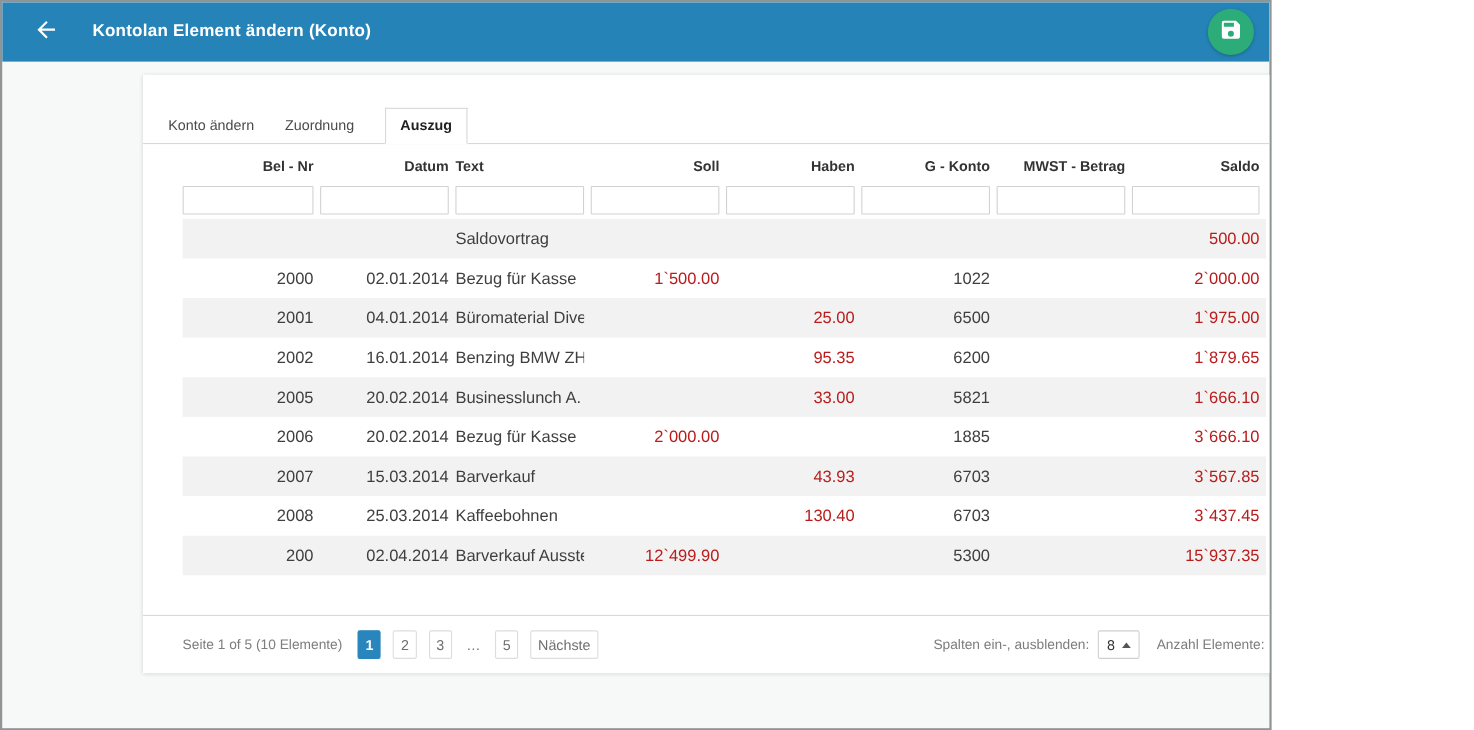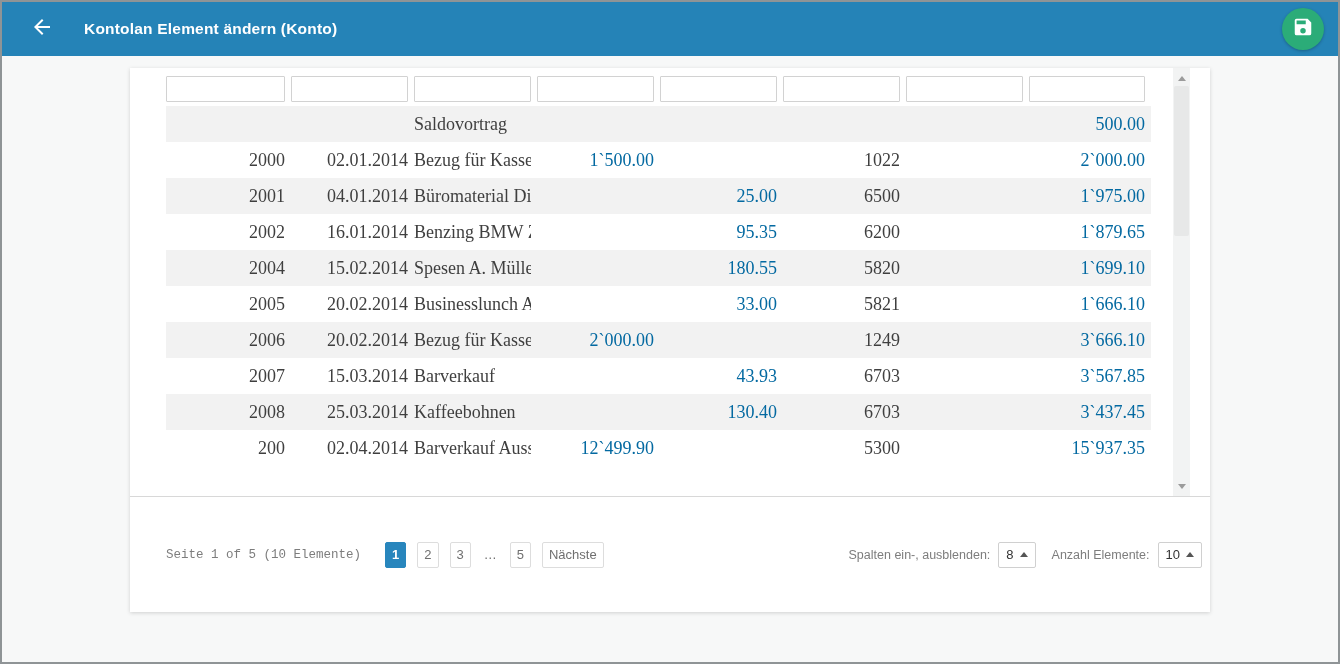--- a/index.html
+++ b/index.html
@@ -1,19 +1,19 @@
 <!DOCTYPE html>
 <html><head>
 <meta charset="utf-8">
 <style>
   * { margin:0; padding:0; box-sizing:border-box; }
   html,body { width:1340px; height:664px; }
   body { font-family:"Liberation Sans","DejaVu Sans",sans-serif; }
   .page {
-    position:relative; width:1340px; height:664px;
+    position:relative; width:1156px; height:664px;
     background:#f7f8f8; border:2px solid #8f9496; overflow:hidden;
   }
   
   .appbar {
     height:54px; background:#2583b7; display:flex; align-items:center;
     padding:0 14px 0 24px; color:#fff;
   }
   .back-btn { width:32px; height:32px; display:flex; align-items:center; justify-content:center; cursor:pointer; }
   .appbar-title { font-size:15.5px; font-weight:bold; margin-left:26px; letter-spacing:.2px; }
   .save-btn {
@@ -46,41 +46,41 @@
     grid-template-columns:119px 117px 117px 117px 117px 117px 117px 116px;
     align-items:center;
   }
   .thead { height:30px; }
   .thead .hcell { font-size:13px; font-weight:bold; color:#333; }
   .filter-row { height:34px; }
   .filter-row input {
     width:100%; height:26px; border:1px solid #d2d2d2; border-radius:1px;
     outline:none; font:13px "Liberation Sans",sans-serif; padding:0 5px; background:#fff;
   }
-  .trow { height:36px; font-size:18px; color:#3f3f3f;font-family:Liberation Serif, serif; }
+  .trow { height:36px; font-size:15px; color:#3f3f3f; }
   .rows .trow:nth-child(odd) { background:#f2f2f2; }
   .cell { overflow:hidden; white-space:nowrap; }
   .r { text-align:right; }
   .l { text-align:left; }
-  .amt { color:#0369a1; }
+  .amt { color:#b91c1c; }
   
   .vscroll {
     position:absolute; top:0; bottom:0; right:20px; width:17px; background:#f2f3f3;
   }
   .sb-arrow { position:absolute; left:0; width:17px; height:16px; display:flex; align-items:center; justify-content:center; cursor:pointer; }
   .sb-up { top:2px; } .sb-down { bottom:2px; }
   .tri-up { width:0; height:0; border-left:4px solid transparent; border-right:4px solid transparent; border-bottom:5px solid #9b9b9b; }
   .tri-down { width:0; height:0; border-left:4px solid transparent; border-right:4px solid transparent; border-top:5px solid #9b9b9b; }
   .sb-thumb { position:absolute; left:1px; top:18px; width:15px; height:150px; background:#e7e8e8; border-radius:2px; cursor:pointer; }
   
   .pager {
     flex:1; border-top:1px solid #d8d8d8; display:flex; align-items:center;
     padding:0 8px 0 36px; font-size:12.5px; color:#7d7d7d;
   }
-  .pager-summary { margin-right:24px;font-family:Liberation Mono, monospace; }
+  .pager-summary { margin-right:14px; }
   .pbtn {
     min-width:21px; height:26px; padding:0 6px; margin-right:11px;
     border:1px solid #ddd; border-radius:2px; background:#fff; color:#6f6f6f;
     font-size:13px; display:flex; align-items:center; justify-content:center; cursor:pointer;
   }
   .pbtn.active { background:#2886bd; border-color:#2886bd; color:#fff; font-weight:bold; }
   .pellipsis { margin:0 13px 0 2px; color:#6f6f6f; font-size:13px; }
   .pager-right { margin-left:auto; display:flex; align-items:center; }
   .pager-right .lbl { margin-right:8px;text-align:center; }
   .ddl {
@@ -109,23 +109,38 @@
       <span>
         <svg viewBox="0 0 24 24" width="22" height="22" fill="#fff">
             <path d="M17 3H5a2 2 0 0 0-2 2v14a2 2 0 0 0 2 2h14a2 2 0 0 0 2-2V7l-4-4zm-5 16a3 3 0 1 1 0-6 3 3 0 0 1 0 6zm3-10H5V5h10v4z"></path>
           </svg>
       </span>
     </div>
   </div>
 
   <div class="card">
 
+    <div class="tabbar">
+      <div class="tab">Konto ändern</div>
+      <div class="tab">Zuordnung</div>
+      <div class="tab active">Auszug</div>
+    </div>
 
     <div class="table-area">
 
+      <div class="tgrid thead">
+        <div class="hcell r">Bel - Nr</div>
+        <div class="hcell r">Datum</div>
+        <div class="hcell l">Text</div>
+        <div class="hcell r">Soll</div>
+        <div class="hcell r">Haben</div>
+        <div class="hcell r">G - Konto</div>
+        <div class="hcell r">MWST - Betrag</div>
+        <div class="hcell r">Saldo</div>
+      </div>
 
       <div class="tgrid filter-row">
         <input type="text" style="">
         <input type="text" style="">
         <input type="text" style="">
         <input type="text" style="">
         <input type="text" style="">
         <input type="text" style="">
         <input type="text" style="">
         <input type="text" style="">
@@ -166,46 +181,36 @@
           <div class="cell r">2002</div>
           <div class="cell r">16.01.2014</div>
           <div class="cell l">Benzing BMW ZH 6…</div>
           <div class="cell r amt"></div>
           <div class="cell r amt">95.35</div>
           <div class="cell r">6200</div>
           <div class="cell r"></div>
           <div class="cell r amt">1`879.65</div>
         </div>
         <div class="tgrid trow">
-          <div class="cell r">2004</div>
-          <div class="cell r">15.02.2014</div>
-          <div class="cell l">Spesen A. Müller</div>
-          <div class="cell r amt"></div>
-          <div class="cell r amt">180.55</div>
-          <div class="cell r">5820</div>
-          <div class="cell r"></div>
-          <div class="cell r amt">1`699.10</div>
-        </div>
-        <div class="tgrid trow">
           <div class="cell r">2005</div>
           <div class="cell r">20.02.2014</div>
           <div class="cell l">Businesslunch A. M…</div>
           <div class="cell r amt"></div>
           <div class="cell r amt">33.00</div>
           <div class="cell r">5821</div>
           <div class="cell r"></div>
           <div class="cell r amt">1`666.10</div>
         </div>
         <div class="tgrid trow">
           <div class="cell r">2006</div>
           <div class="cell r">20.02.2014</div>
           <div class="cell l">Bezug für Kasse</div>
           <div class="cell r amt">2`000.00</div>
           <div class="cell r amt"></div>
-          <div class="cell r">1249</div>
+          <div class="cell r">1885</div>
           <div class="cell r"></div>
           <div class="cell r amt">3`666.10</div>
         </div>
         <div class="tgrid trow">
           <div class="cell r">2007</div>
           <div class="cell r">15.03.2014</div>
           <div class="cell l">Barverkauf</div>
           <div class="cell r amt"></div>
           <div class="cell r amt">43.93</div>
           <div class="cell r">6703</div>

